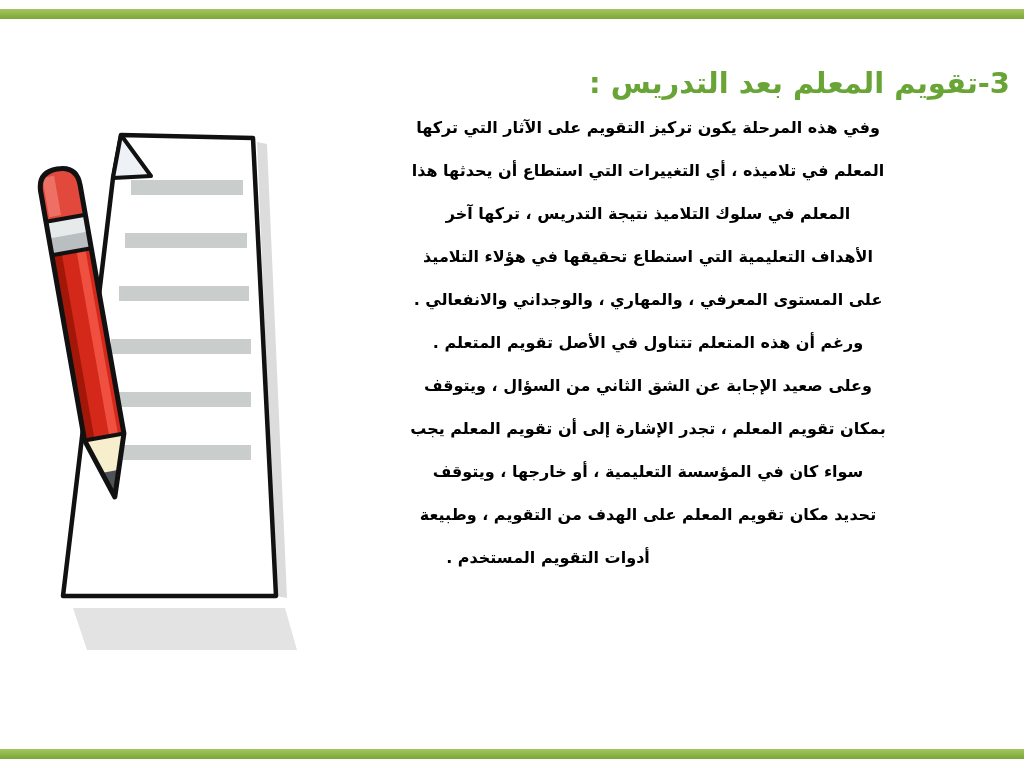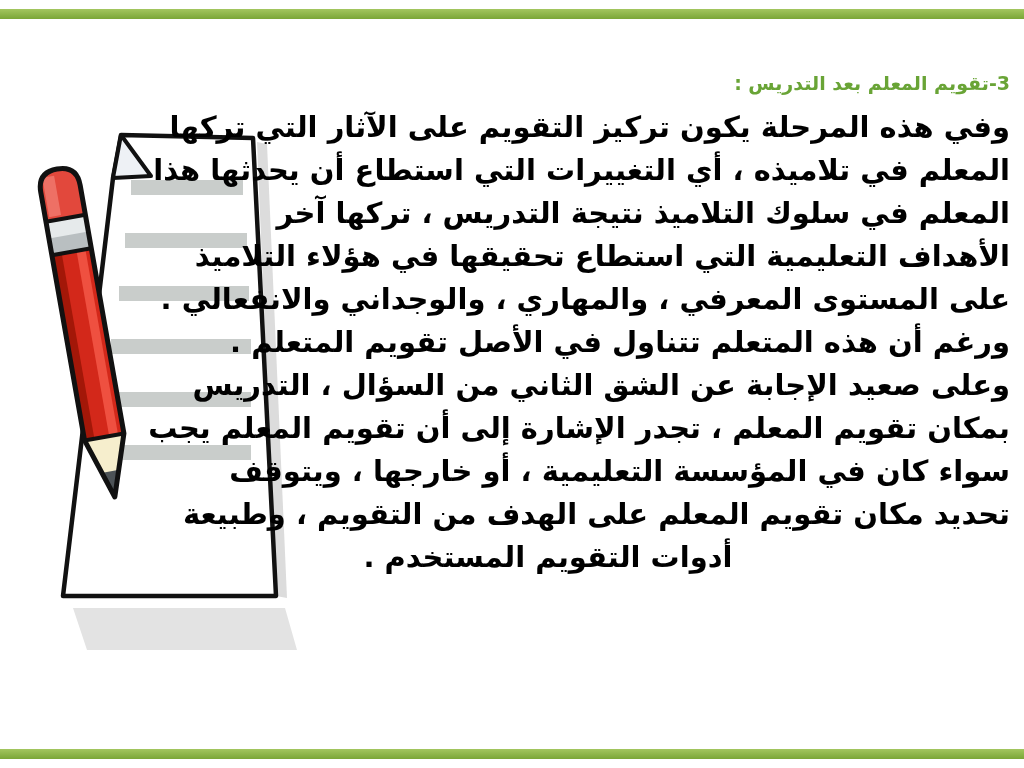--- a/index.html
+++ b/index.html
@@ -13,25 +13,25 @@
     background:linear-gradient(#a3c65f,#7aa637);
   }
   .accent-bar.top{top:9px;}
   .accent-bar.bottom{top:749px;}
 
   .text-block{
     position:absolute;top:60px;right:14px;width:724px;
     direction:rtl;text-align:center;color:#000;
   }
   .slide-title{
-    font-size:19px;font-weight:bold;line-height:46px;
+    font-size:29px;font-weight:bold;line-height:46px;
     text-align:right;white-space:nowrap;color:#69a436;
   }
   .body-line{
-    font-size:29px;font-weight:bold;line-height:43px;
+    font-size:16px;font-weight:bold;line-height:43px;
     white-space:nowrap;text-align:center;
   }
   .body-line.shift-left{transform:translateX(-100px);}
 
   .illustration-wrap{
     position:absolute;left:33px;top:126px;width:292px;height:545px;
   }
 </style>
 </head>
 <body>
@@ -82,18 +82,18 @@
 </div>
 
 <div class="text-block">
   <div class="slide-title" style="color: rgb(105, 164, 54);">3-تقويم المعلم بعد التدريس :</div>
   <div class="body-line">وفي هذه المرحلة يكون تركيز التقويم على الآثار التي تركها</div>
   <div class="body-line">المعلم في تلاميذه ، أي التغييرات التي استطاع أن يحدثها هذا</div>
   <div class="body-line">المعلم في سلوك التلاميذ نتيجة التدريس ، تركها آخر</div>
   <div class="body-line">الأهداف التعليمية التي استطاع تحقيقها في هؤلاء التلاميذ</div>
   <div class="body-line">على المستوى المعرفي ، والمهاري ، والوجداني والانفعالي .</div>
   <div class="body-line">ورغم أن هذه المتعلم تتناول في الأصل تقويم المتعلم .</div>
-  <div class="body-line">وعلى صعيد الإجابة عن الشق الثاني من السؤال ، التدريس</div>
+  <div class="body-line">وعلى صعيد الإجابة عن الشق الثاني من السؤال ، ويتوقف</div>
   <div class="body-line">بمكان تقويم المعلم ، تجدر الإشارة إلى أن تقويم المعلم يجب</div>
   <div class="body-line">سواء كان في المؤسسة التعليمية ، أو خارجها ، ويتوقف</div>
   <div class="body-line">تحديد مكان تقويم المعلم على الهدف من التقويم ، وطبيعة</div>
   <div class="body-line shift-left">أدوات التقويم المستخدم .</div>
 </div>
 
 </body></html>

